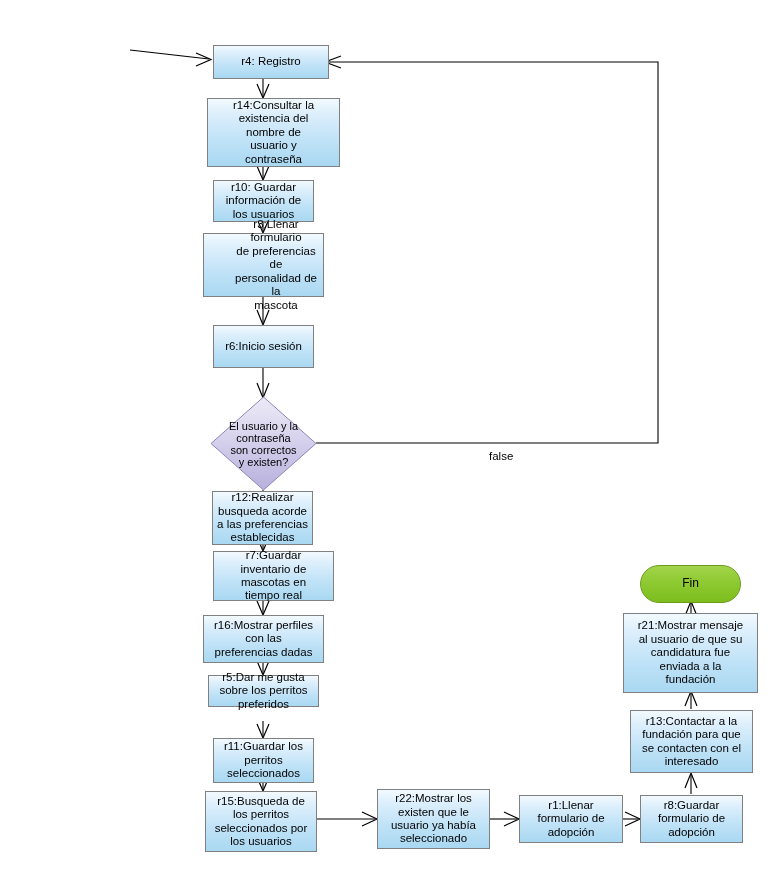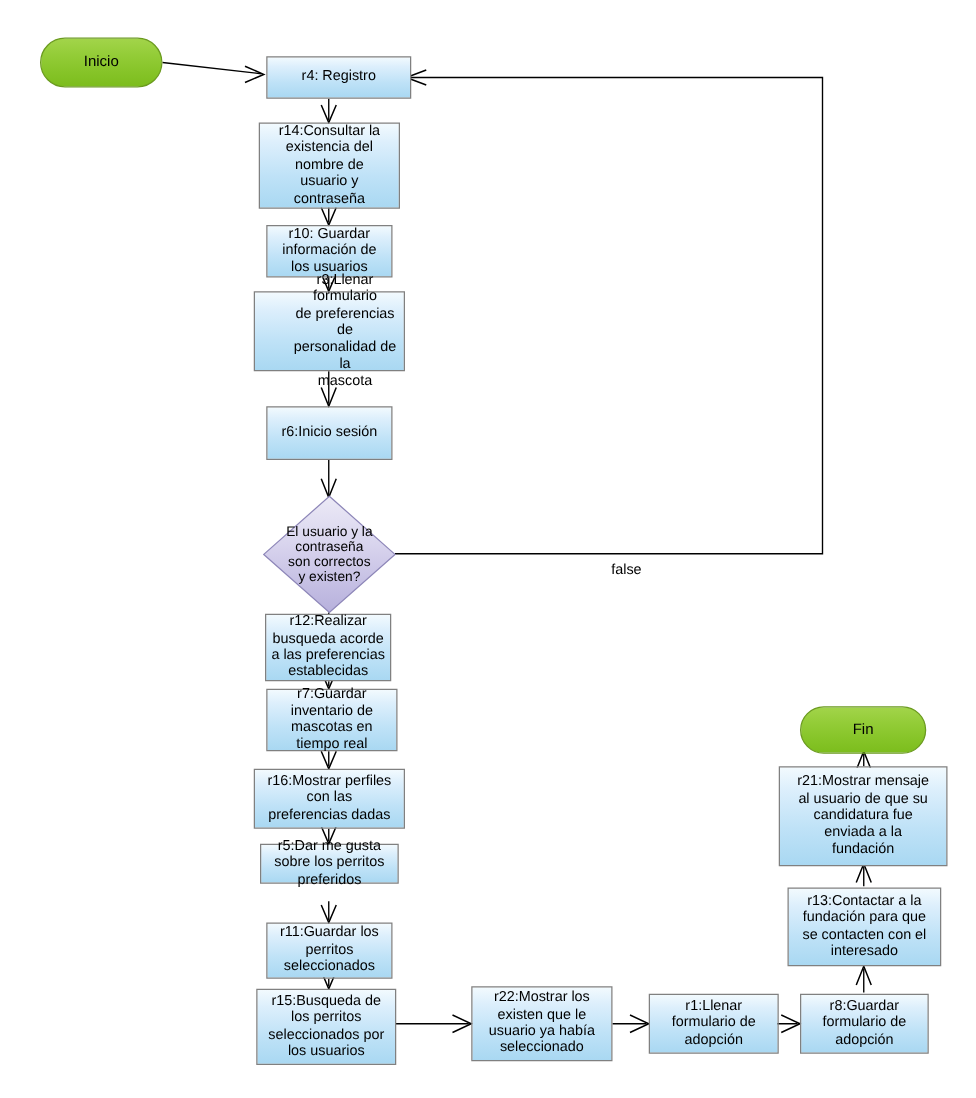--- a/index.html
+++ b/index.html
@@ -142,29 +142,26 @@
       <path d="M 691 709 L 691 693"></path>
       <path d="M 685 706 L 691 691 L 697 706" stroke-width="1.2"></path>
 
       <path d="M 691 613 L 691 603"></path>
       <path d="M 685 616 L 691 601 L 697 616" stroke-width="1.2"></path>
     </g>
 
     <polygon points="263.5,397 316,443.5 263.5,490 211,443.5" fill="url(#gradDecision)" stroke="#8d86b8" stroke-width="1"></polygon>
   </svg>
 
-  <div class="node node-terminator" style="left:32px; top:30px; width:98px; height:40px;">
-    <span class="node-label">Inicio</span>
-  </div>
 
   <div class="node node-process" style="left:213px; top:45px; width:116px; height:34px;">
     <span class="node-label">r4: Registro</span>
   </div>
 
-  <div class="node node-process" style="left:207px; top:98px; width:113px; height:69px;">
+  <div class="node node-process" style="left:207px; top:98px; width:133px; height:69px;">
     <span class="node-label">r14:Consultar la
 existencia del
 nombre de
 usuario y
 contraseña</span>
   </div>
 
   <div class="node node-process" style="left:213px; top:180px; width:101px; height:42px;">
     <span class="node-label">r10: Guardar
 información de
@@ -189,21 +186,21 @@
 y existen?</span>
   </div>
 
   <div class="node node-process" style="left:212px; top:491px; width:101px; height:54px;">
     <span class="node-label">r12:Realizar
 busqueda acorde
 a las preferencias
 establecidas</span>
   </div>
 
-  <div class="node node-process" style="left:213px; top:551px; width:105px; height:50px;">
+  <div class="node node-process" style="left:213px; top:551px; width:121px; height:50px;">
     <span class="node-label">r7:Guardar
 inventario de
 mascotas en
 tiempo real</span>
   </div>
 
   <div class="node node-process" style="left:203px; top:615px; width:121px; height:48px;">
     <span class="node-label">r16:Mostrar perfiles
 con las
 preferencias dadas</span>

